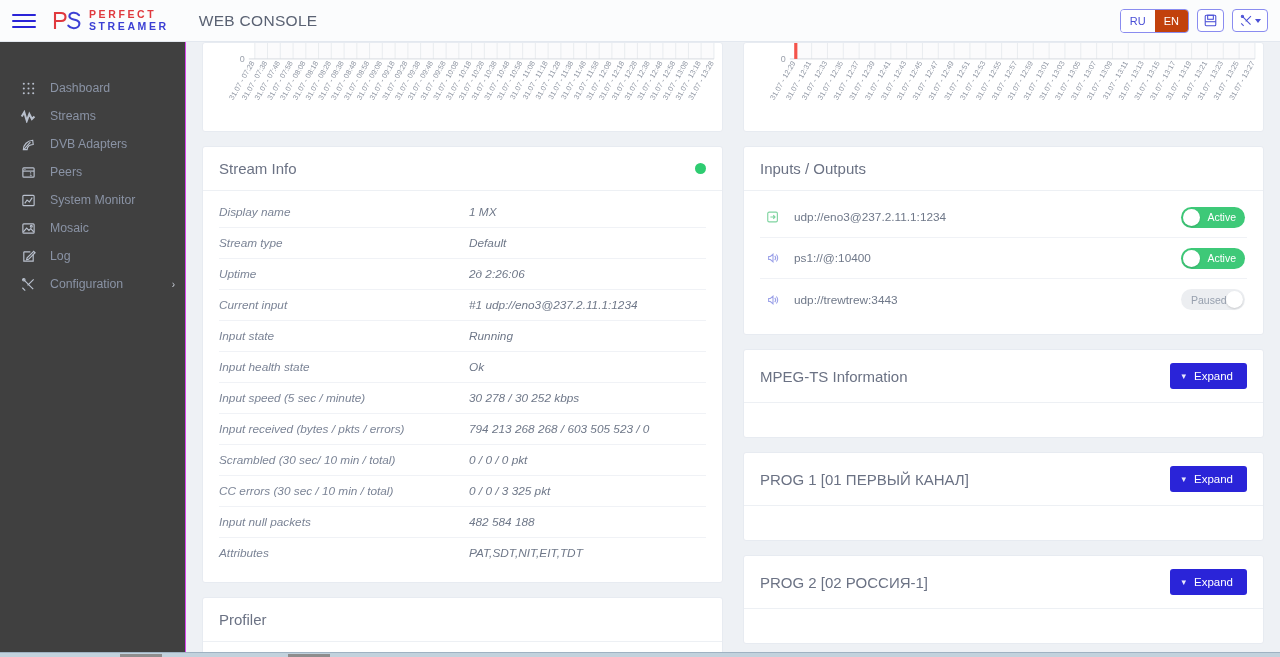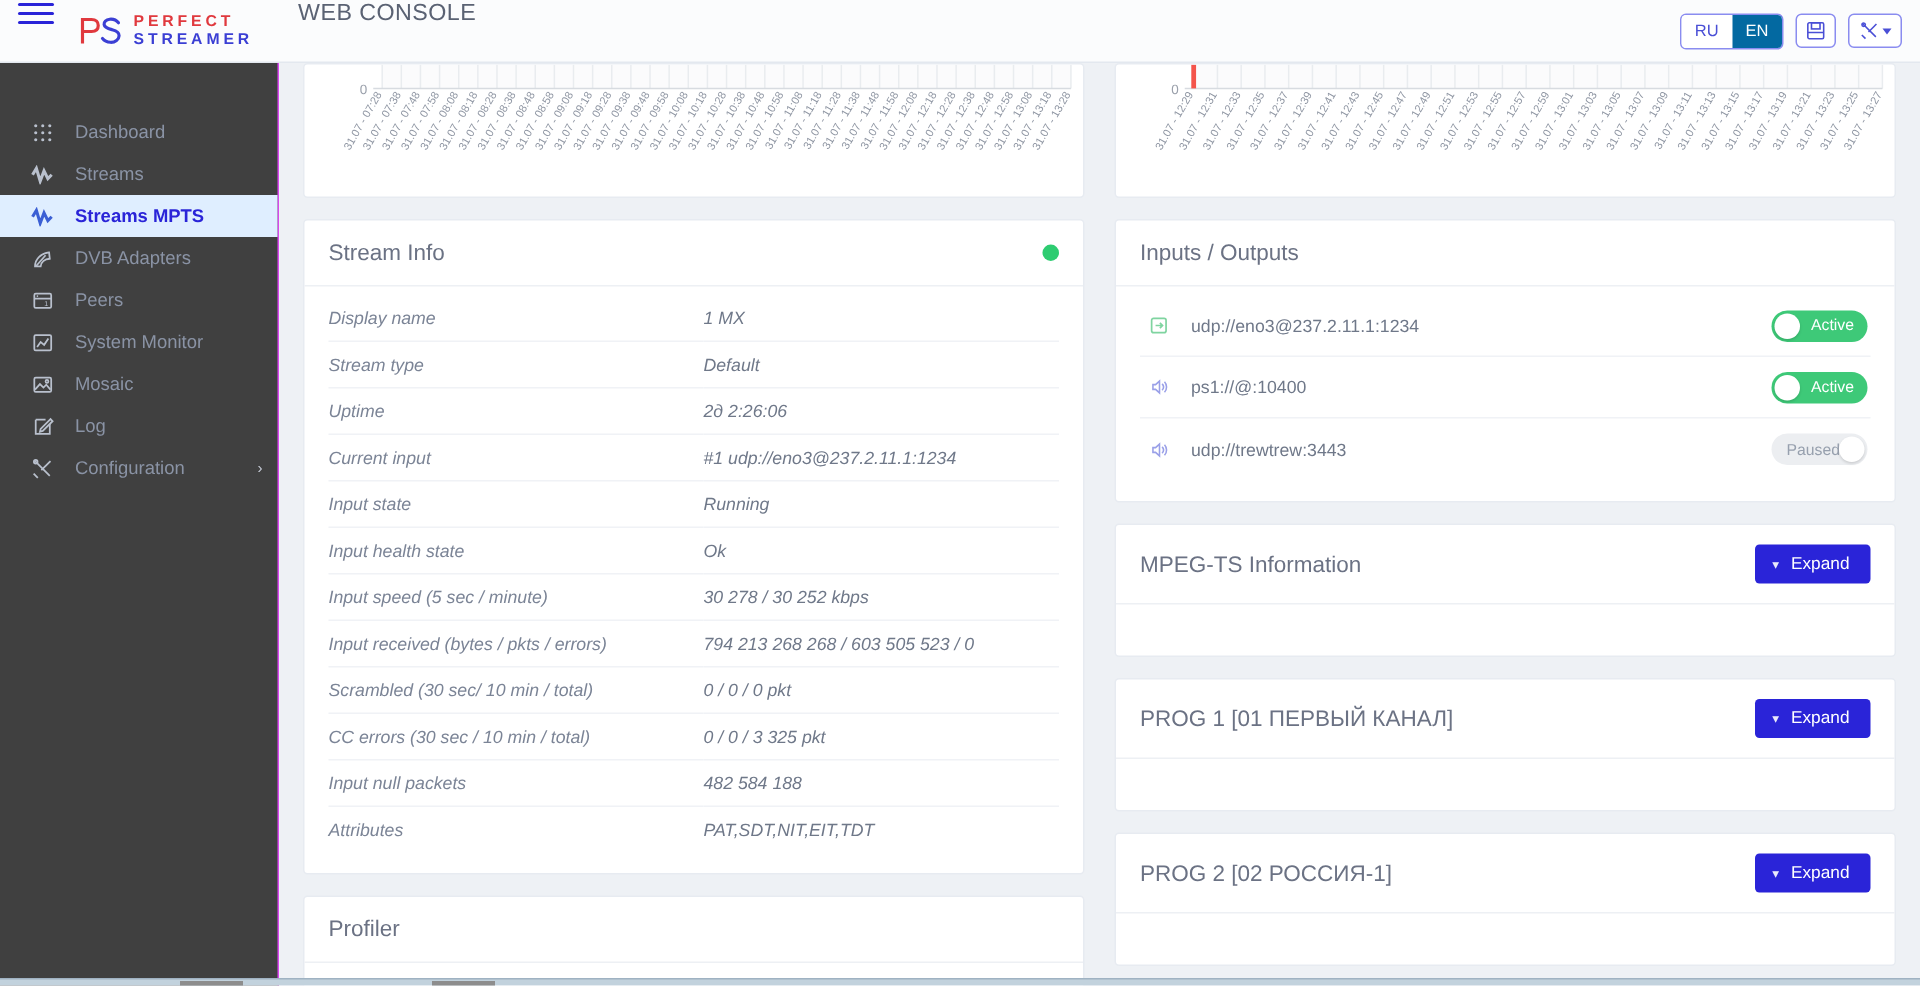--- a/index.html
+++ b/index.html
@@ -9,21 +9,21 @@
     font-family: "Liberation Sans", sans-serif;
     background: #eef1f5;
   }
   .app { position: relative; width: 1280px; height: 657px; background: #eef1f5; }
 
   
   .header {
     position: absolute; top: 0; left: 0; width: 1280px; height: 42px;
     background: #fbfcfd;
     border-bottom: 1px solid #e3e8ef;
-    display: flex; 
+    display: flex; align-items: center;
     z-index: 20;
   }
   .hamburger {
     width: 24px; height: 18px; margin-left: 12px; margin-right: 16px;
     display: flex; flex-direction: column; justify-content: center; gap: 4px;
     cursor: pointer;
   }
   .hamburger span { display: block; height: 2px; width: 24px; background: #2a24d8; border-radius: 1px; }
 
   .logo { display: flex; align-items: center; gap: 7px; }
@@ -37,21 +37,21 @@
   }
 
   .header-right {
     margin-left: auto; margin-right: 12px; display: flex; align-items: center; gap: 8px;
   }
   .lang-group { display: flex; border: 1px solid #8a8cf0; border-radius: 4px; overflow: hidden; }
   .lang-btn {
     font-size: 11px; padding: 4px 9px; background: #fff; color: #4a4fd6;
     cursor: pointer; border: none; font-family: inherit; line-height: 14px;
   }
-  .lang-btn.active { background: #0369a1; color: #fff; }
+  .lang-btn.active { background: #c2410c; color: #fff; }
   .icon-btn {
     width: 27px; height: 23px; border: 1px solid #8a8cf0; border-radius: 4px;
     background: #fff; display: flex; align-items: center; justify-content: center;
     cursor: pointer; color: #4a4fd6;
   }
   .icon-btn.wide { width: 36px; gap: 2px; }
   .caret-tiny {
     width: 0; height: 0; border-left: 3.5px solid transparent; border-right: 3.5px solid transparent;
     border-top: 4px solid #4a4fd6;
   }
@@ -229,28 +229,20 @@
           </span>
           <span>Dashboard</span>
         </div>
         <div class="nav-item">
           <span class="nav-ico">
             <svg width="17" height="13" viewBox="0 0 20 14" fill="currentColor">
       <path d="M2 7 L5 2 L8 12 L11 4 L14 10 L17 7" fill="none" stroke="currentColor" stroke-width="2.4"></path>
             </svg>
           </span>
           <span>Streams</span>
-        </div>
-        <div class="nav-item active">
-          <span class="nav-ico">
-            <svg width="17" height="13" viewBox="0 0 20 14" fill="currentColor">
-      <path d="M2 7 L5 2 L8 12 L11 4 L14 10 L17 7" fill="none" stroke="currentColor" stroke-width="2.4"></path>
-            </svg>
-          </span>
-          <span>Streams MPTS</span>
         </div>
         <div class="nav-item">
           <span class="nav-ico">
             <svg width="15" height="15" viewBox="0 0 16 16" fill="none" stroke="currentColor" stroke-width="1.25">
       <path d="M2.5 13.5 C2.5 8 7 4 12.5 3.5 L13 8 C9.5 8.2 6.8 10.2 6.5 13.5 Z"></path>
       <line x1="3" y1="13.5" x2="10" y2="5.5"></line>
             </svg>
           </span>
           <span>DVB Adapters</span>
         </div>

